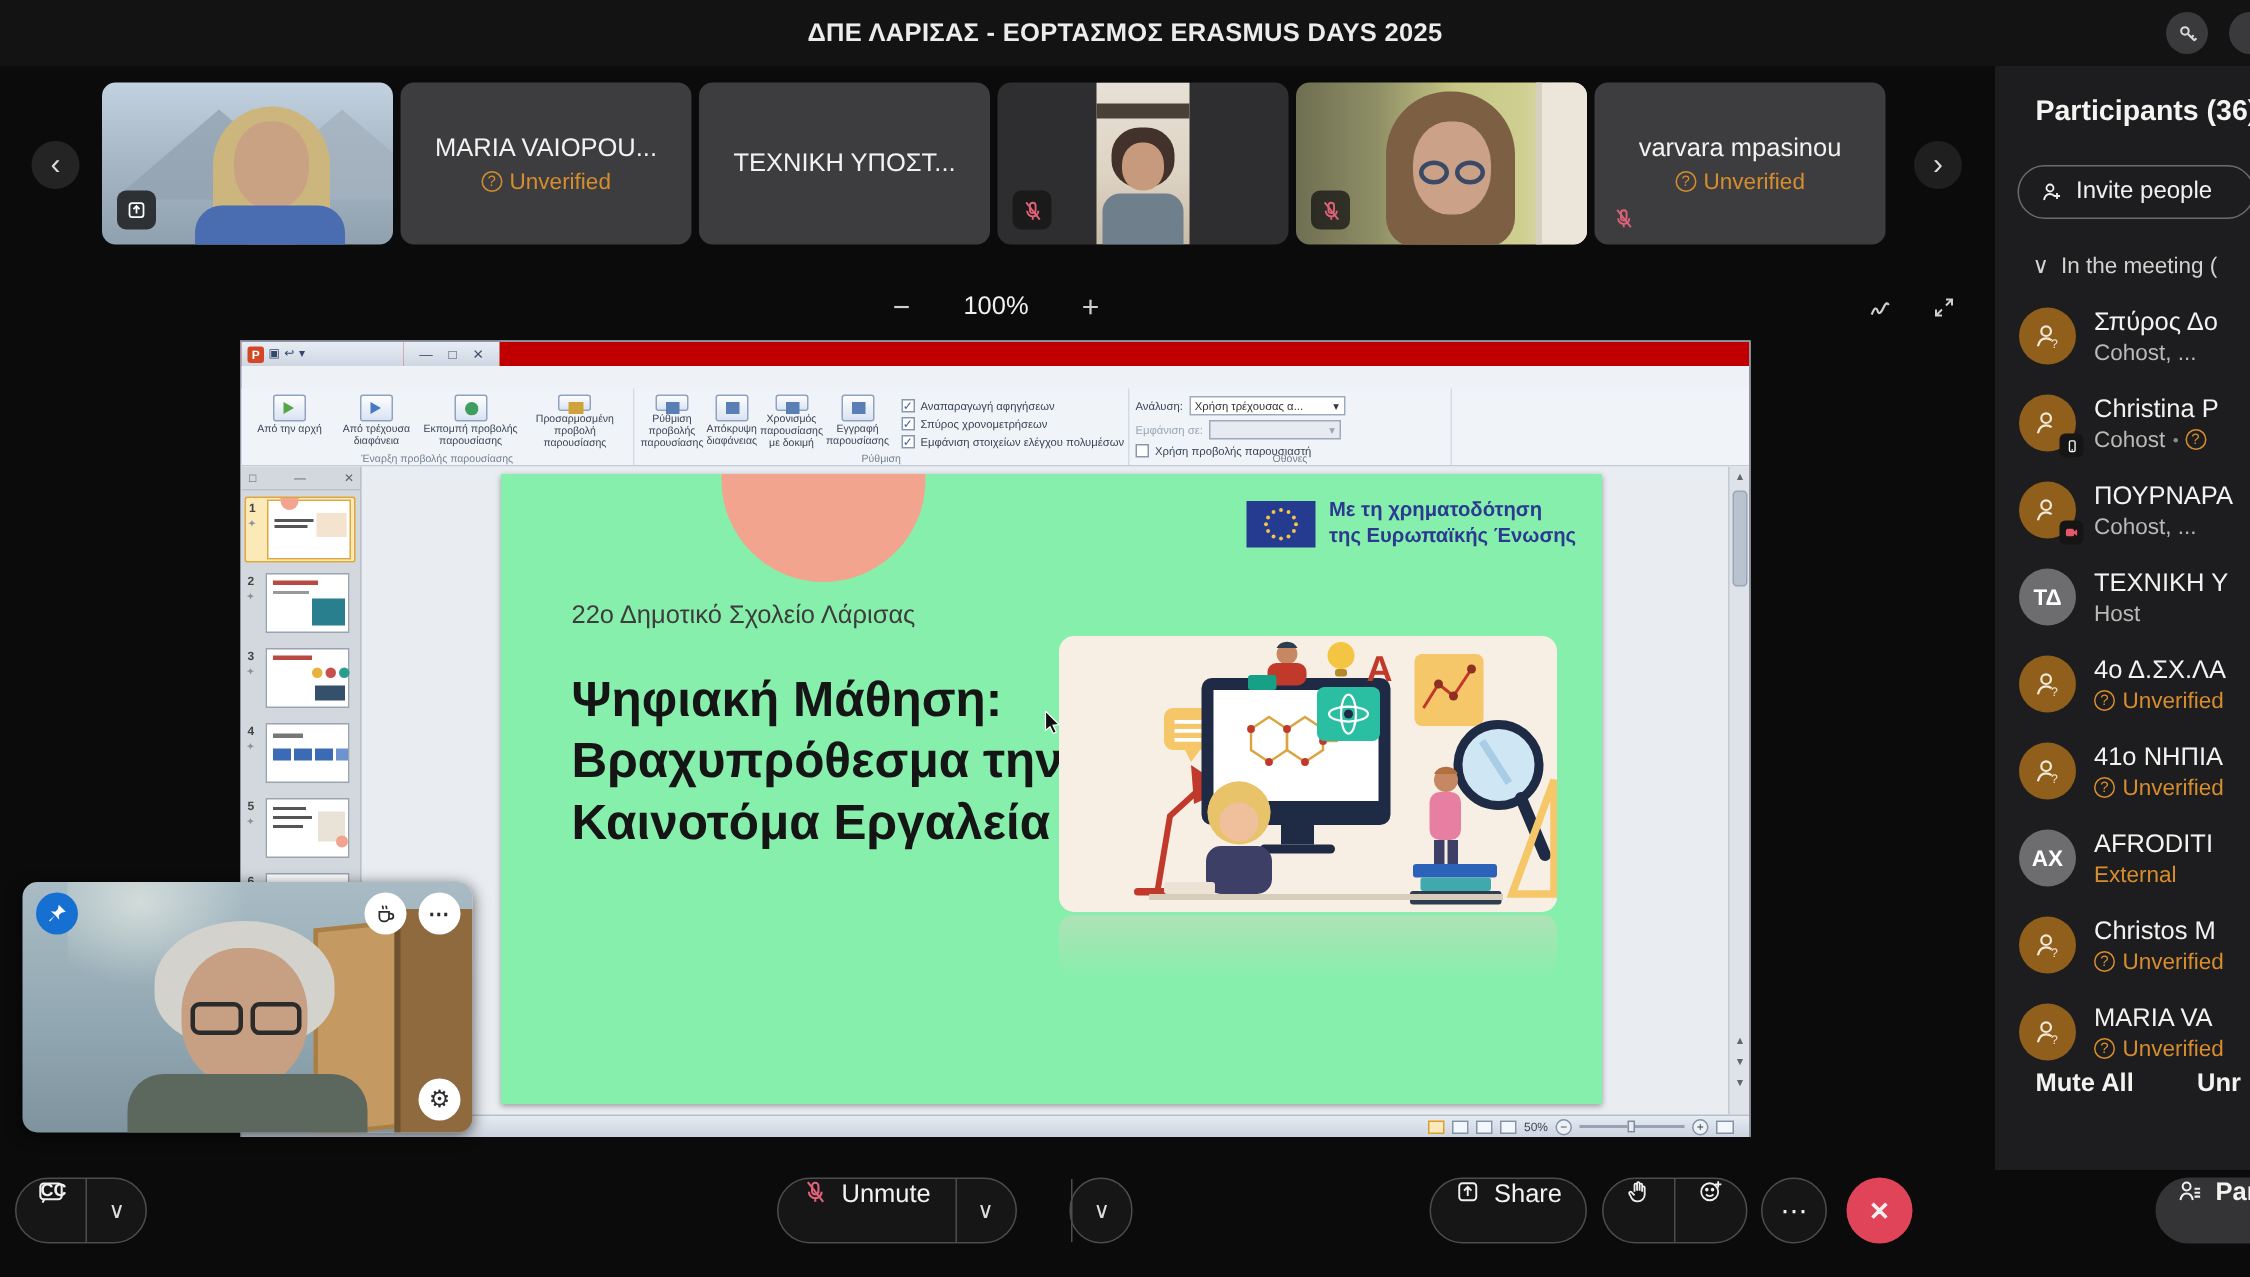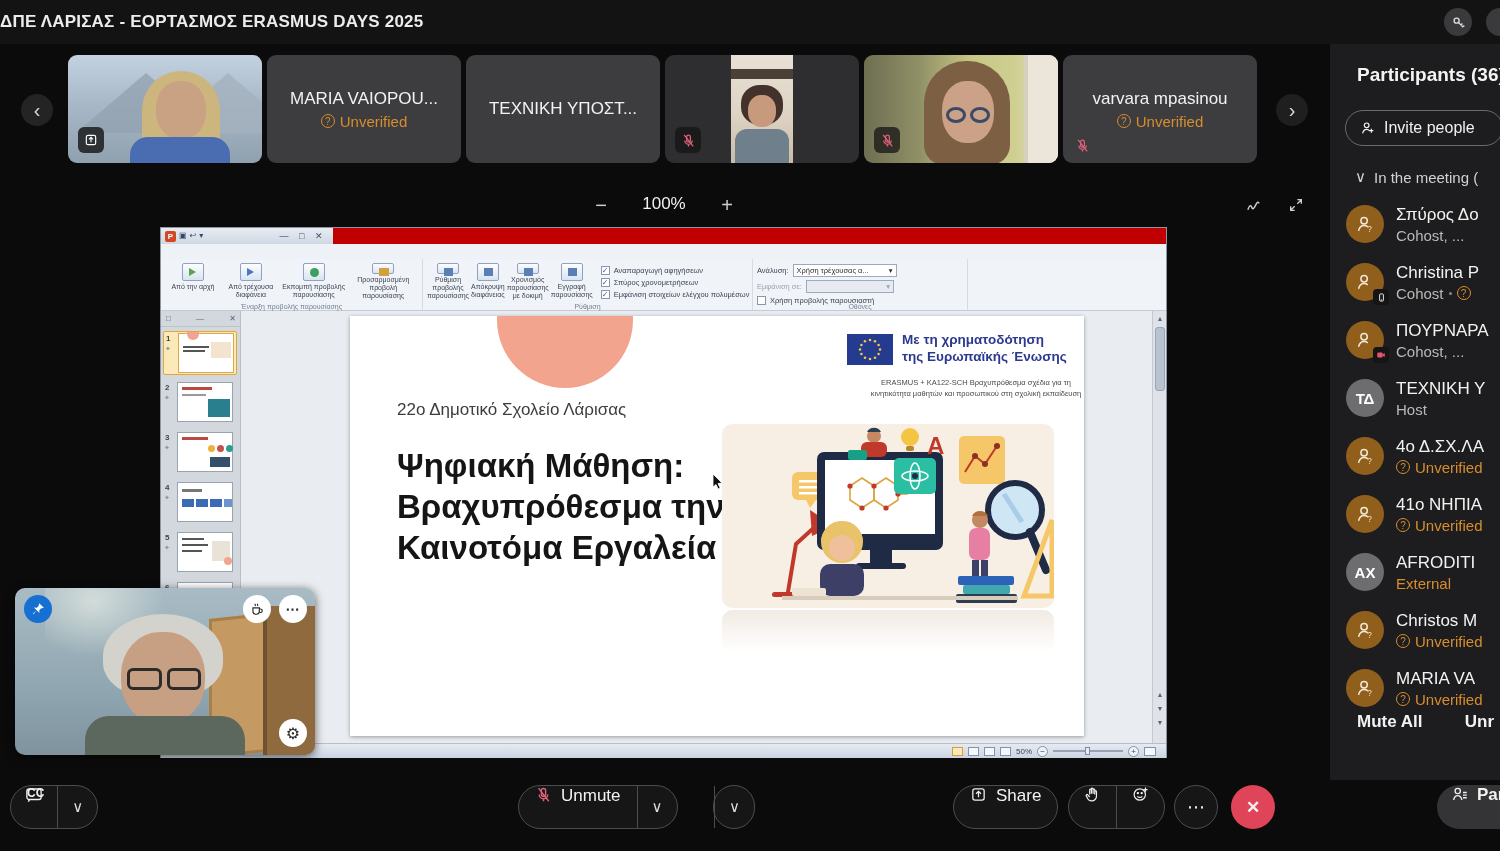--- a/index.html
+++ b/index.html
@@ -6,21 +6,21 @@
   html,body { margin:0; padding:0; }
   body {
     width:1500px; height:851px; overflow:hidden; position:relative;
     background:#0b0b0c; color:#fff;
     font-family:"Liberation Sans", sans-serif;
   }
   .abs { position:absolute; }
 
   
   #app-header { left:0; top:0; width:1500px; height:44px; background:#131314; }
-  #meeting-title { width:100%; text-align:left; line-height:44px; font-size:17px; font-weight:700; color:#ececea; letter-spacing:.2px; }
+  #meeting-title { width:100%; text-align:center; line-height:44px; font-size:17px; font-weight:700; color:#ececea; letter-spacing:.2px; }
   .hdr-circle { top:8px; width:28px; height:28px; border-radius:50%; background:#3a3a3c; display:flex; align-items:center; justify-content:center; }
 
   
   .strip-arrow { top:94px; width:32px; height:32px; border-radius:50%; background:#242425; color:#dcdcdc;
     display:flex; align-items:center; justify-content:center; font-size:20px; line-height:1; }
   .tile { top:55px; width:194px; height:108px; border-radius:9px; background:#3d3d40; overflow:hidden; }
   .tile-label-wrap { width:100%; height:100%; display:flex; flex-direction:column; align-items:center; justify-content:center; gap:4px; }
   .tile-name { font-size:17px; color:#f2f2f0; font-weight:400; white-space:nowrap; }
   .unv { display:flex; align-items:center; gap:5px; color:#d78d2e; font-size:15px; }
   .qmark { display:inline-flex; width:14px; height:14px; border:1.5px solid #d78d2e; border-radius:50%;
@@ -95,21 +95,21 @@
   #thumb-panel { left:0; top:0; width:80px; height:432px; background:#d3d8df; border-right:1px solid #b9c0ca; }
   #thumb-head { left:0; top:0; width:80px; height:16px; display:flex; align-items:center; justify-content:space-between; padding:0 5px; font-size:8px; color:#5a6370; border-bottom:1px solid #bcc3cd; }
   .thumb-row { position:absolute; left:2px; width:74px; height:44px; }
   .tnum { position:absolute; left:2px; top:2px; font-size:8px; font-weight:700; color:#444; }
   .tstar { position:absolute; left:1px; top:13px; font-size:7px; color:#8a93a0; }
   .tbox { position:absolute; left:14px; top:1px; width:56px; height:40px; background:#fff; border:1px solid #9aa3b0; }
   .thumb-row.sel { background:#fbe9b8; border:1px solid #e0a83c; border-radius:2px; }
   .thumb-row.sel .tbox { border-color:#e0a83c; }
   .mini { position:absolute; background:#c9504a; }
   
-  #slide { left:173px; top:5px; width:734px; height:420px; background:#ffffff; box-shadow:0 1px 4px rgba(0,0,0,.35); overflow:hidden;margin-left:16px; }
+  #slide { left:173px; top:5px; width:734px; height:420px; background:#86efac; box-shadow:0 1px 4px rgba(0,0,0,.35); overflow:hidden; }
   #salmon { position:absolute; left:147px; top:-64px; width:136px; height:136px; border-radius:50%; background:#f2a48e; }
   #eu-flag { position:absolute; left:497px; top:18px; width:46px; height:31px; background:#243b8f; }
   #eu-flag svg { width:100%; height:100%; }
   #eu-text { position:absolute; left:552px; top:16px; font-size:13.5px; font-weight:700; color:#2b3990; line-height:1.25; }
   #erasmus-text { position:absolute; left:488px; top:62px; width:276px; font-size:7.5px; color:#4a4a4a; text-align:center; line-height:1.4; }
   #school-line { position:absolute; left:47px; top:84px; font-size:17px; color:#3d3d3d; }
   #slide-title { position:absolute; left:47px; top:130px; font-size:33px; font-weight:700; color:#151515; line-height:1.24; }
   #illus { position:absolute; left:372px; top:108px; width:332px; height:184px; border-radius:10px; background:#f8efe4; }
   #illus-reflect { position:absolute; left:372px; top:294px; width:332px; height:42px; border-radius:10px;
     background:linear-gradient(180deg,rgba(225,210,195,.45),rgba(255,255,255,0)); }
@@ -513,24 +513,20 @@
               <circle cx="13" cy="15.5" r="1.3"></circle>
               <circle cx="14.4" cy="11" r="1.3"></circle>
               <circle cx="18" cy="7.3" r="1.3"></circle>
           </g>
         </svg>
       </div>
       <div id="eu-text">
         <div>Με τη χρηματοδότηση</div>
         <div>της Ευρωπαϊκής Ένωσης</div>
       </div>
-      <div id="erasmus-text">
-        <div>ERASMUS + KA122-SCH Βραχυπρόθεσμα σχέδια για τη</div>
-        <div>κινητικότητα μαθητών και προσωπικού στη σχολική εκπαίδευση</div>
-      </div>
       <div id="school-line">22ο Δημοτικό Σχολείο Λάρισας</div>
       <div id="slide-title">
         <div>Ψηφιακή Μάθηση:</div>
         <div>Βραχυπρόθεσμα την</div>
         <div>Καινοτόμα Εργαλεία</div>
       </div>
       <div id="illus">
         <svg viewBox="0 0 332 184" width="332" height="184">
 
           <rect x="50" y="168" width="34" height="5" rx="2.5" fill="#c0392b"></rect>

